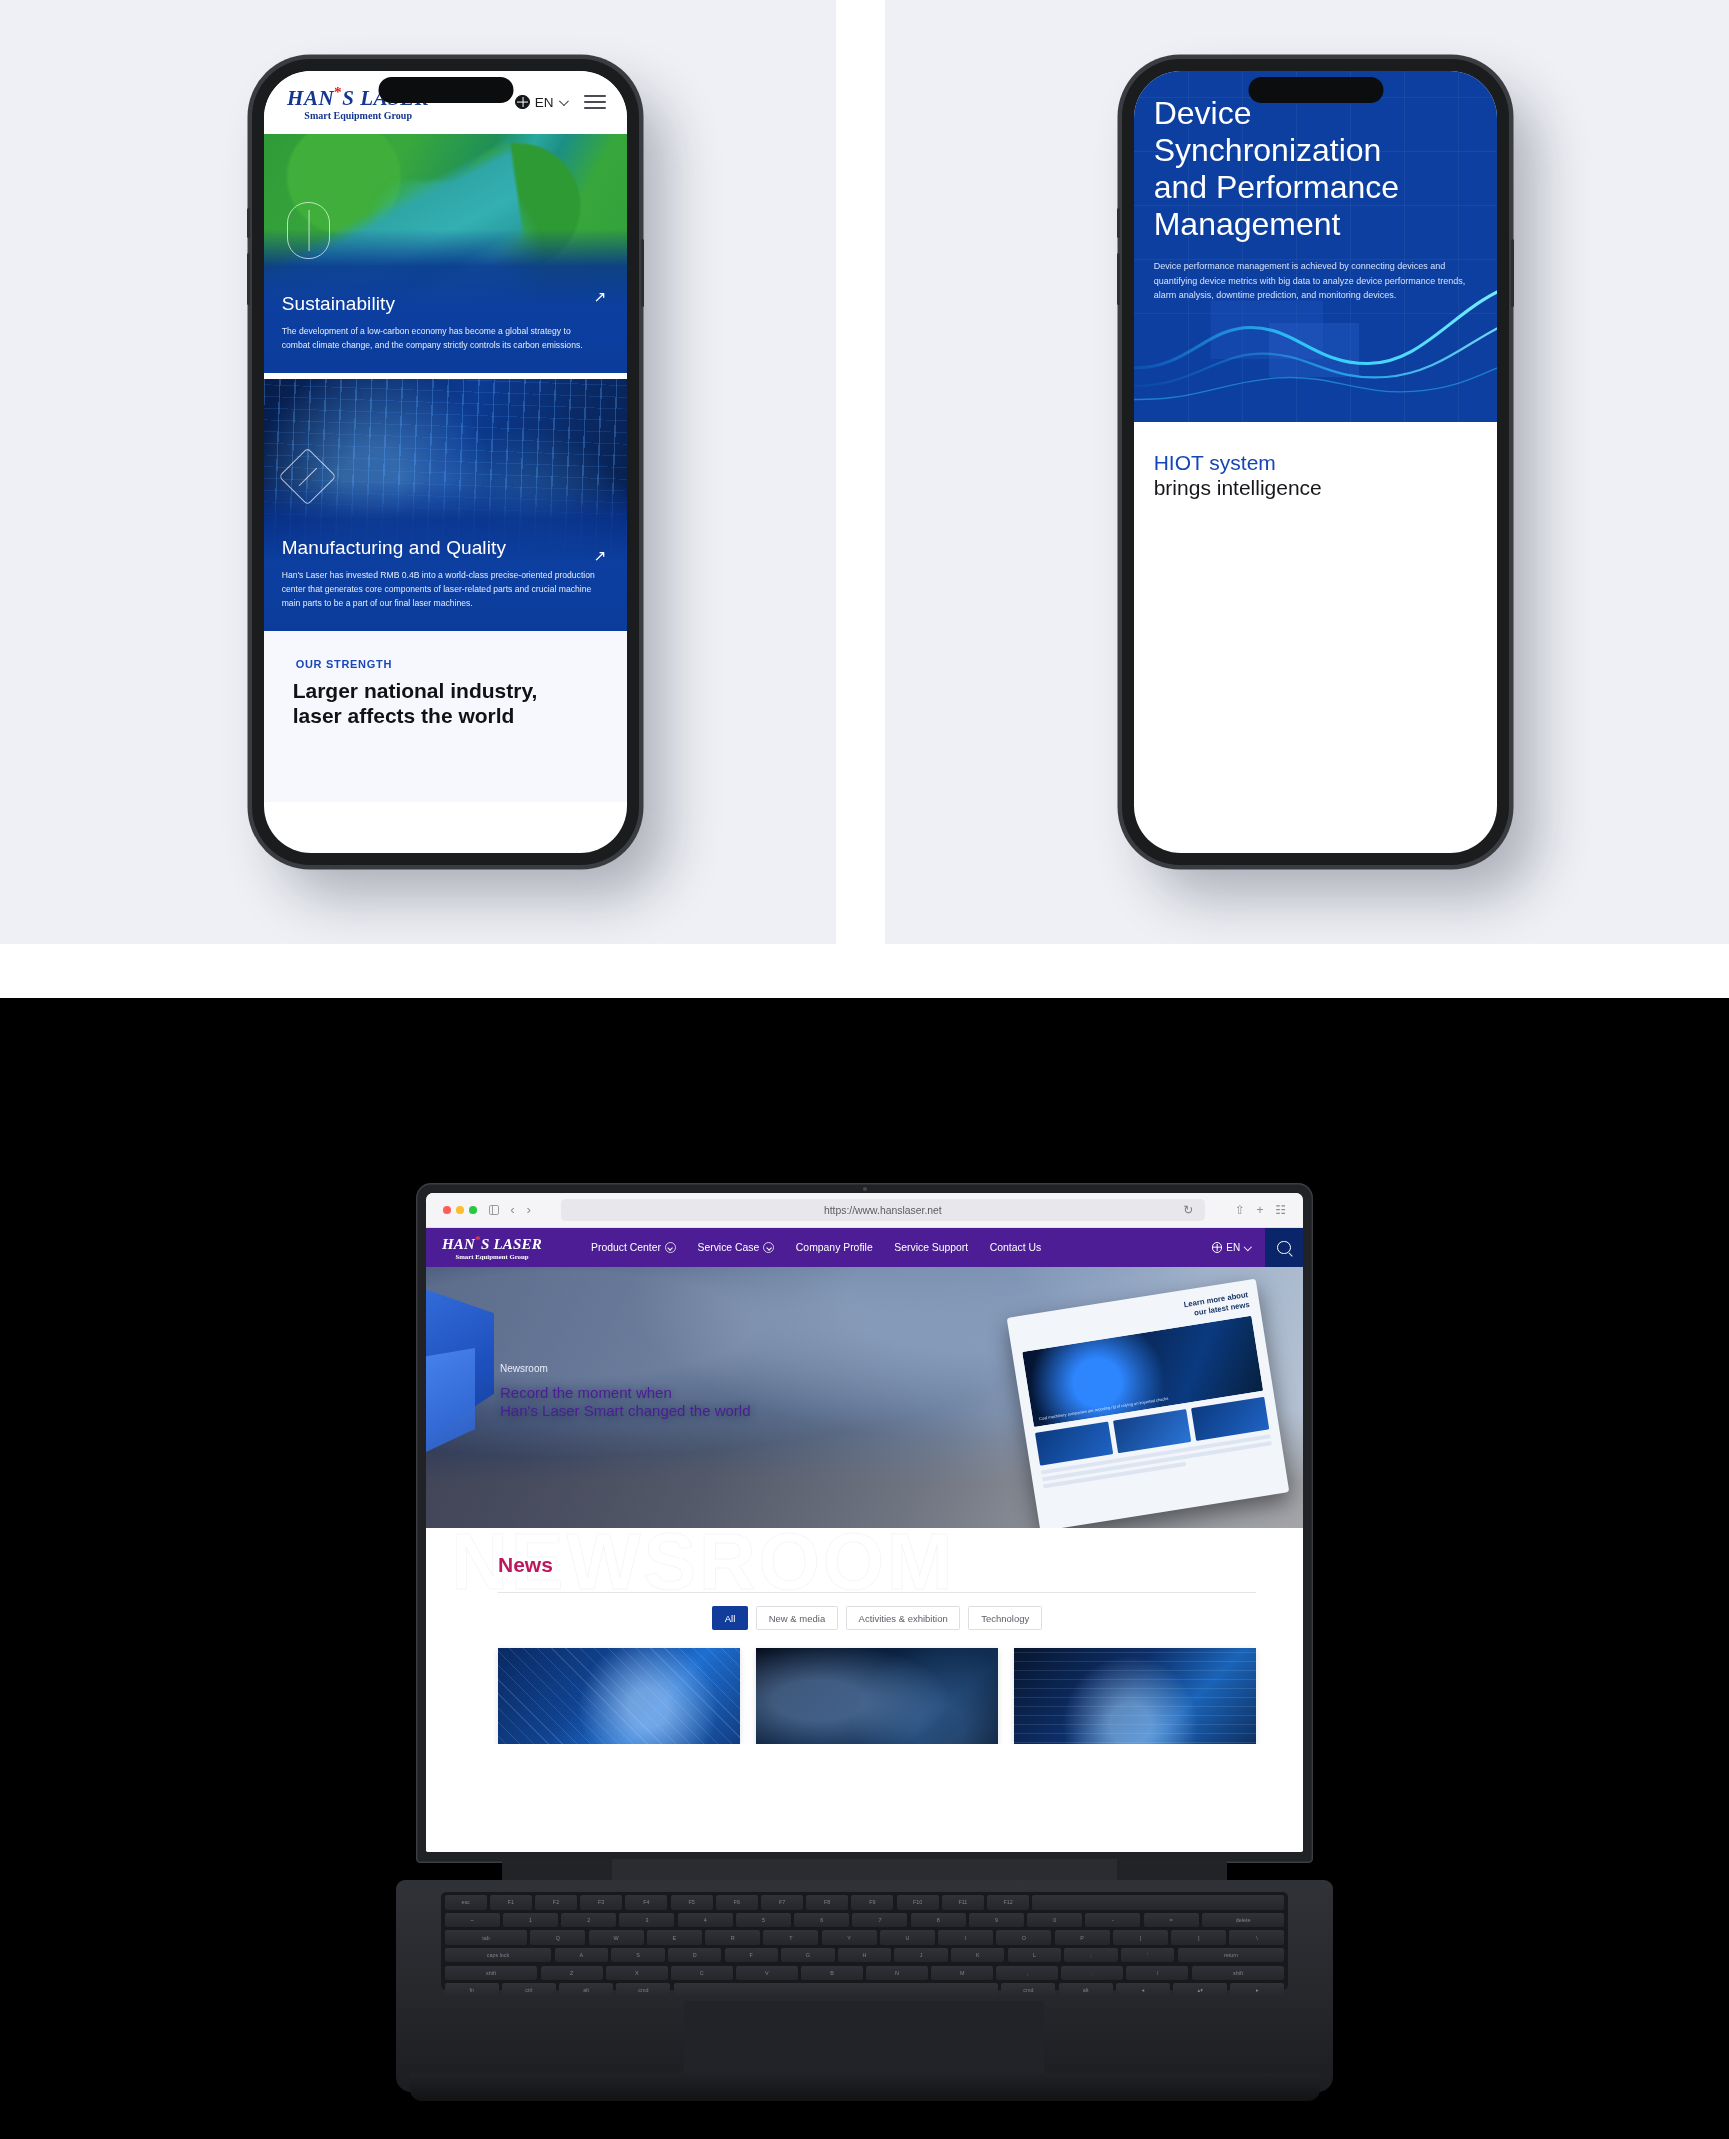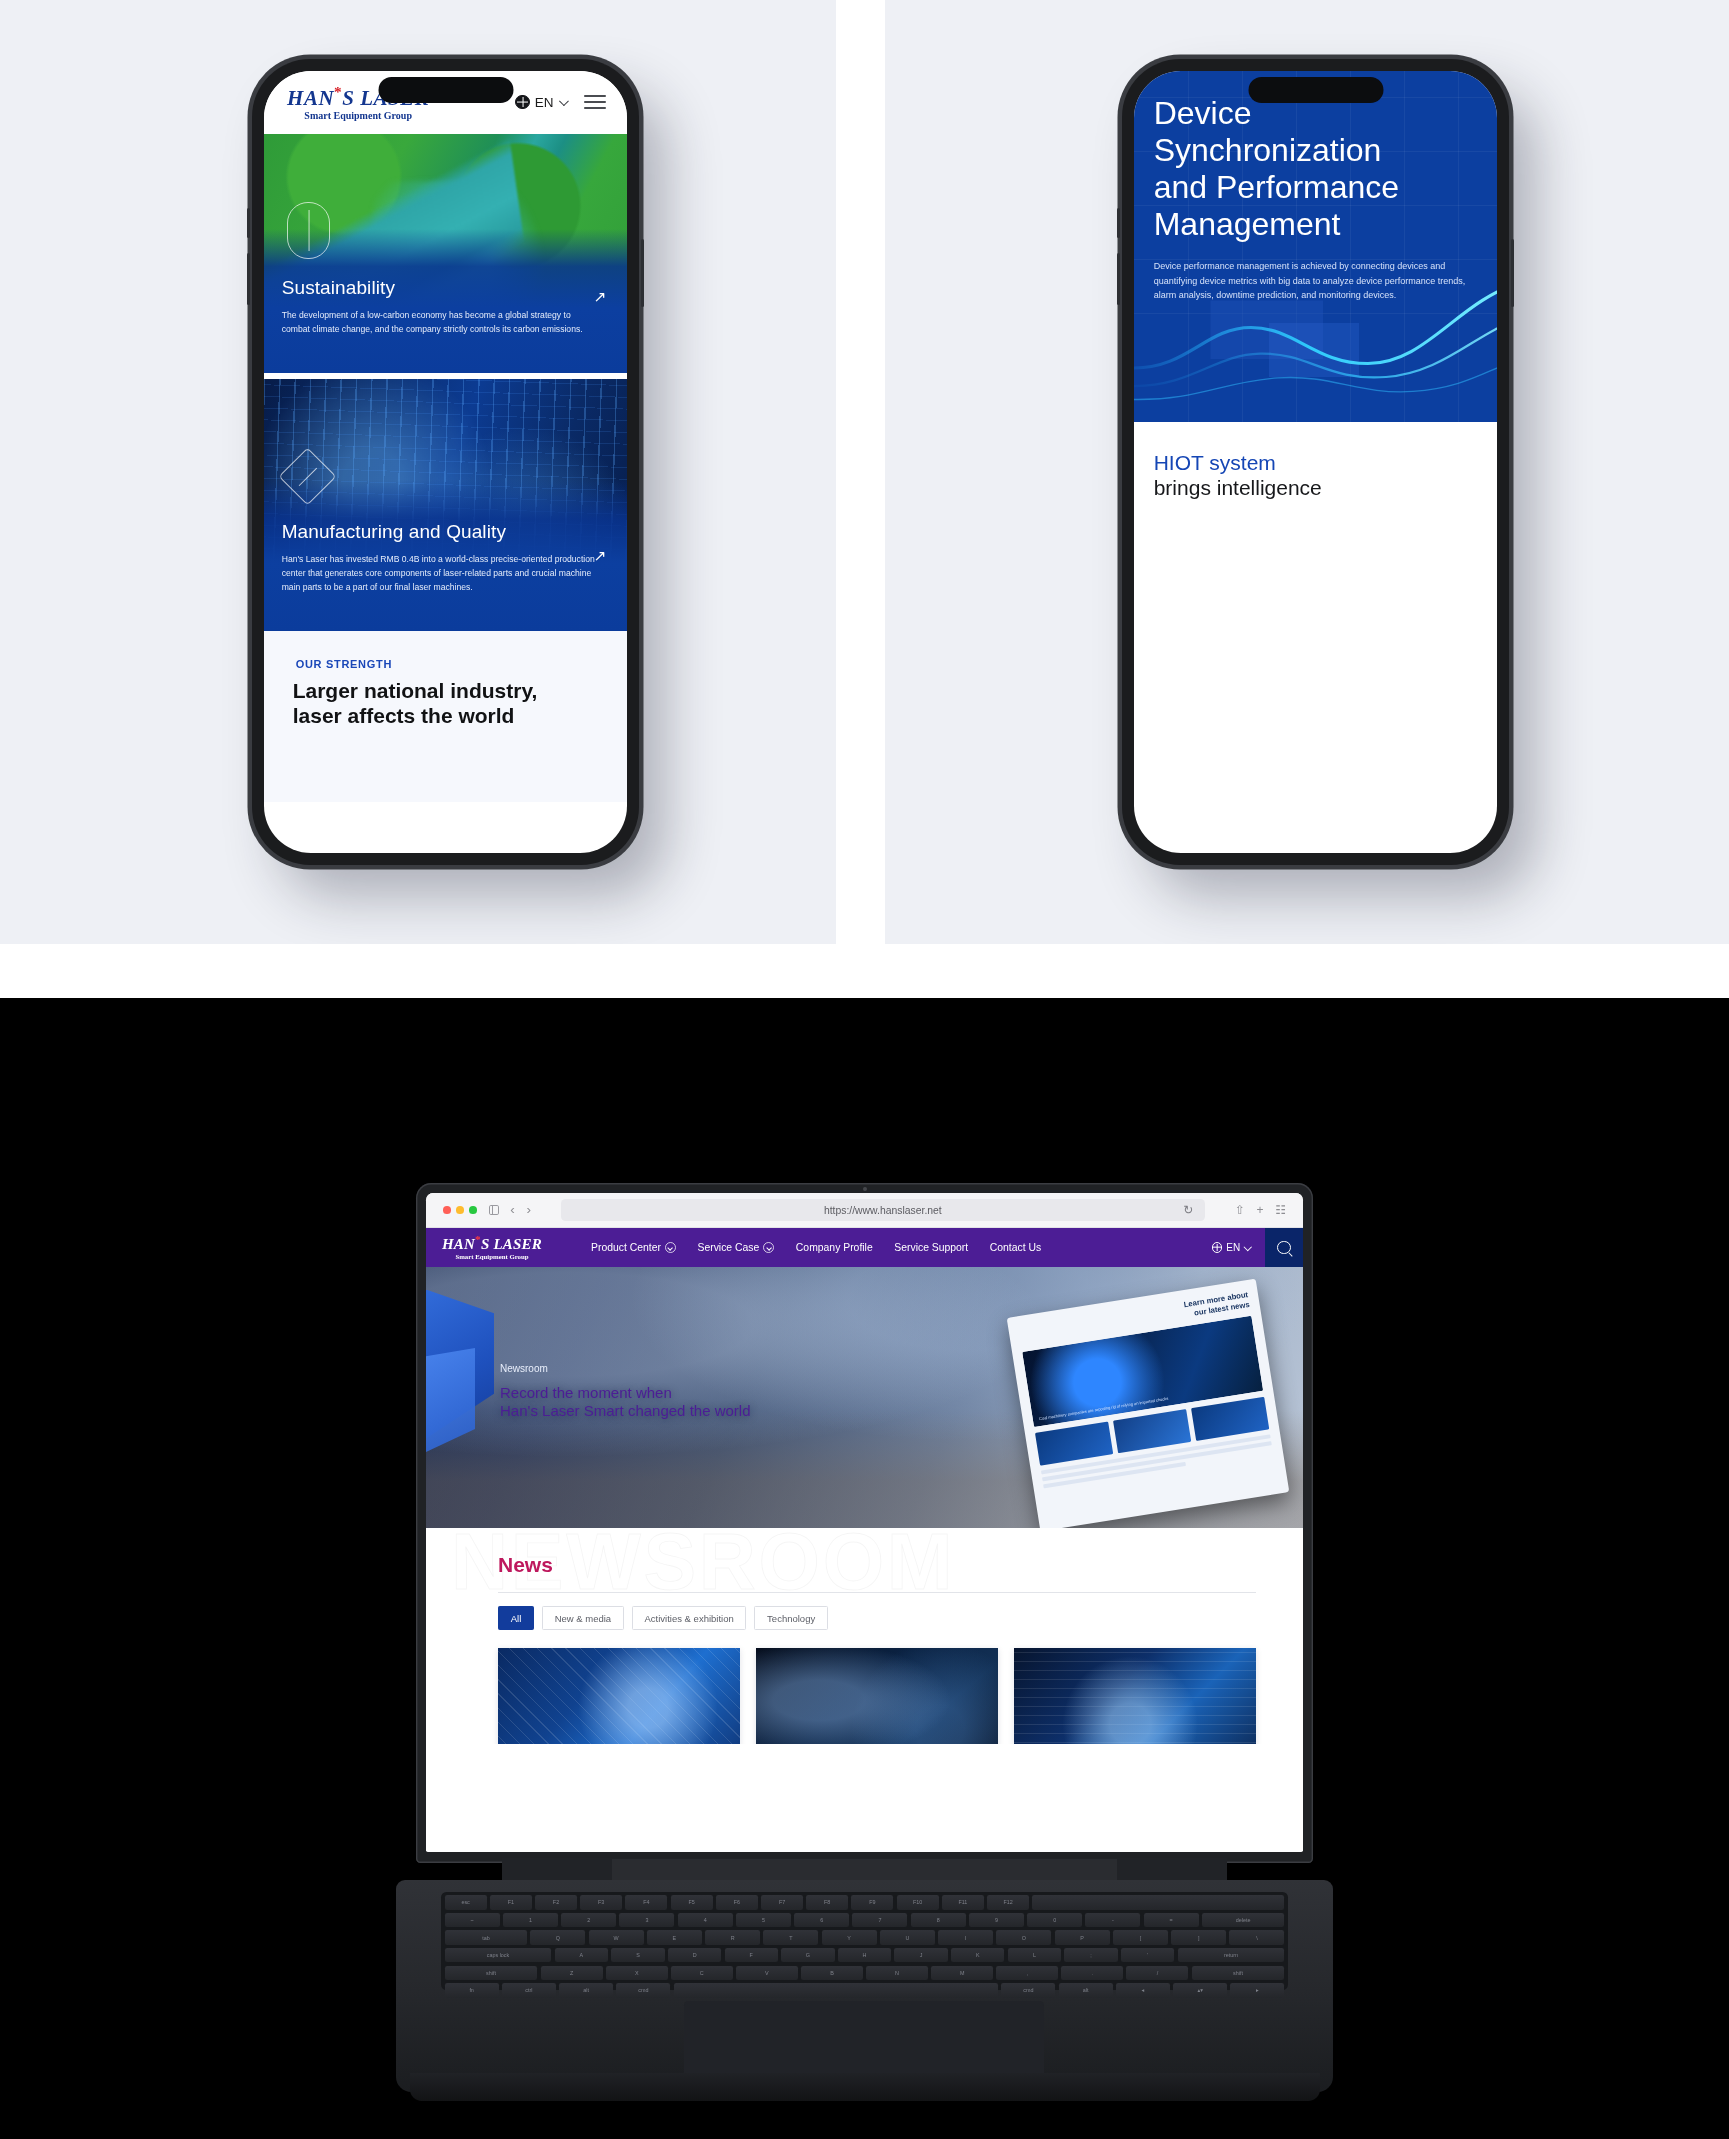--- a/index.html
+++ b/index.html
@@ -35,21 +35,21 @@
   .globe:before{content:"";position:absolute;top:50%;left:0.9px;right:0.9px;height:0.9px;background:#fff;transform:translateY(-50%);}
   .chev{width:6.3px;height:6.3px;border-right:1.4px solid #35373c;border-bottom:1.4px solid #35373c;transform:rotate(45deg) translateY(-1.8px);}
   .burger{display:flex;flex-direction:column;gap:3.6px;}
   .burger i{display:block;width:22.5px;height:2.3px;background:#4a4c51;border-radius:0.9px;}
 
   
   .card{position:relative;overflow:hidden;}
   .card-photo{position:absolute;left:0;top:0;width:100%;height:58%;}
   .card-overlay{position:absolute;left:0;right:0;bottom:0;top:40%;
      background:linear-gradient(180deg,rgba(7,44,129,0) 0%, rgba(8,50,142,.86) 26%, #0c3fa0 55%, #0b3c9c 100%);}
-  .card-body{position:absolute;left:0;right:0;bottom:16px;padding:0 18px 20px 18px;}
+  .card-body{position:absolute;left:0;right:0;bottom:0;padding:0 18px 20px 18px;}
   .card-title{color:#fff;font-size:19px;font-weight:400;margin:0 0 10px 0;letter-spacing:0.1px;}
   .card-desc{color:#e6edfb;font-size:8.6px;line-height:1.62;margin:0;max-width:315px;}
   .card-arrow{position:absolute;right:21px;bottom:68px;color:#fff;font-size:15.3px;line-height:1;}
   .card-icon{position:absolute;left:23.4px;top:68px;width:41px;height:55px;border:0.9px solid rgba(255,255,255,.8);border-radius:21px;opacity:.85;}
   .card-icon:after{content:"";position:absolute;left:50%;top:7.2px;bottom:7.2px;width:0.9px;background:rgba(255,255,255,.85);transform:translateX(-50%);}
 
   
   .art-green{position:absolute;inset:0;background:
      radial-gradient(circle at 22% 18%, #3fae3a 0 16%, transparent 17%),
      radial-gradient(circle at 70% 30%, #2e9a34 0 20%, transparent 21%),
@@ -176,21 +176,21 @@
   .hl-row{height:4px;background:#dde5f2;border-radius:0.9px;margin-bottom:3.2px;}
   .hl-row.s{width:62%;}
 
   
   .news-sec{position:relative;background:#fff;padding:0 0 0 0;height:216px;overflow:hidden;}
   .watermark{position:absolute;left:25px;top:-11.7px;font-size:79px;font-weight:bold;letter-spacing:2.7px;
      color:transparent;-webkit-text-stroke:0.9px rgba(0,0,0,.045);white-space:nowrap;pointer-events:none;}
   .news-inner{position:relative;padding:25px 47px 0 72px;}
   .news-h{font-size:21px;font-weight:bold;color:#be185d;margin:0 0 15.3px 0;}
   .news-rule{height:0.5px;background:#e2e4e9;margin-bottom:13.5px;}
-  .tabs{display:flex;gap:8px;margin-bottom:18px;}
+  .tabs{display:flex;gap:8px;margin-bottom:18px;justify-content:center;}
   .tab{padding:5.4px 11.7px;font-size:9.5px;color:#5e6068;border:0.5px solid #dcdee4;border-radius:1.4px;background:#fff;white-space:nowrap;}
   .tab.active{background:#123c9c;color:#fff;border-color:#123c9c;}
   .cards{display:flex;gap:16px;}
   .ncard{width:257px;background:#fff;box-shadow:0 0.9px 6.3px rgba(15,25,60,.12);overflow:hidden;}
   .ncard.feat{background:#123c9c;}
   .nc-img{height:131px;position:relative;overflow:hidden;}
   .nc-img.a{background:linear-gradient(130deg,#0a2a63 0%,#10428f 35%,#1e6fd0 60%,#0d2f6e 100%);}
   .nc-img.a:after{content:"";position:absolute;inset:0;background:
      radial-gradient(circle at 62% 46%, rgba(180,215,255,.55) 0 12%, transparent 42%),
      repeating-linear-gradient(45deg, rgba(255,255,255,.12) 0 0.9px, transparent 0.9px 10px);}

